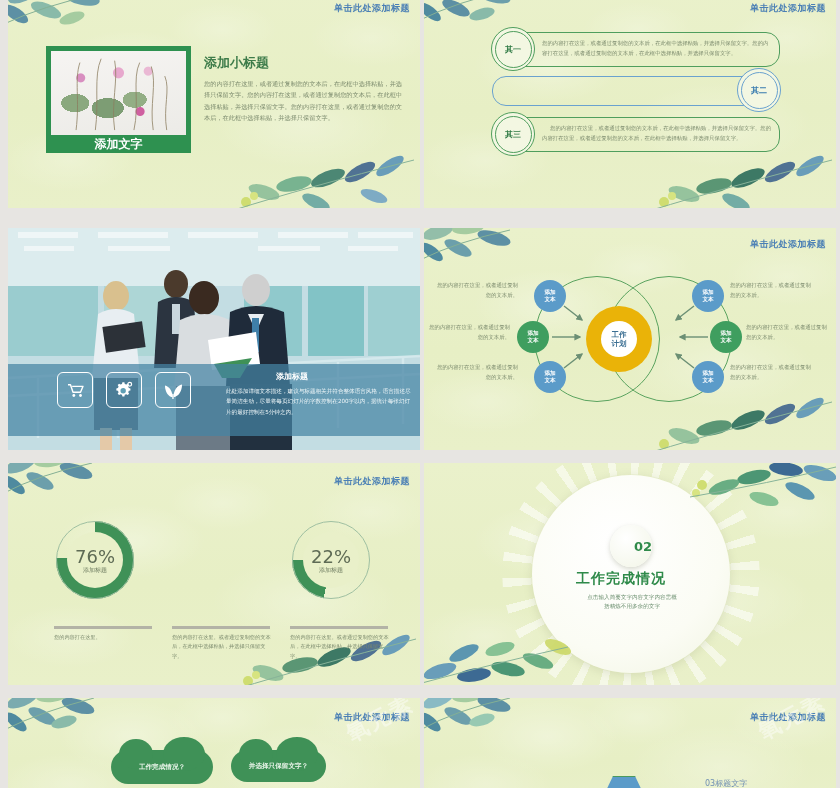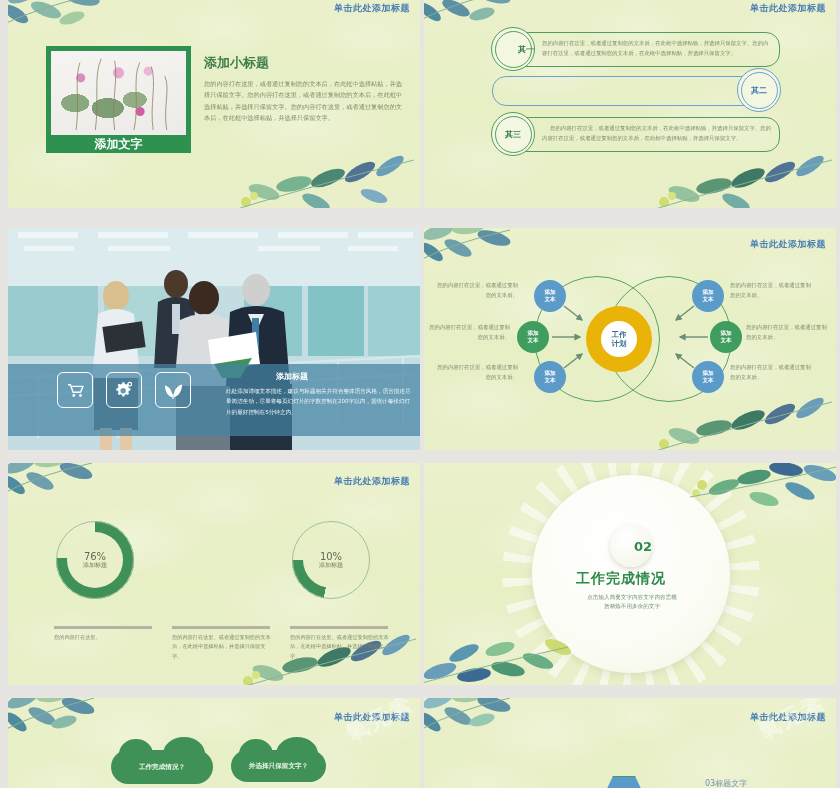--- a/index.html
+++ b/index.html
@@ -72,21 +72,21 @@
   .node.g{background:#3f9e5f;}
   .core{position:absolute;border-radius:50%;background:#eab308;display:flex;align-items:center;justify-content:center;font-family:Liberation Serif, serif;}
   .core-in{border-radius:50%;background:#fff;display:flex;flex-direction:column;align-items:center;
      justify-content:center;color:#3b6f93;font-weight:bold;font-size:7.5px;line-height:1.25;}
 
   
   .donut{position:absolute;border-radius:50%;display:flex;flex-direction:column;
      align-items:center;justify-content:center;}
   .donut .hole{position:absolute;border-radius:50%;background:#e9f0c9;}
   .donut .track{position:absolute;inset:0;border-radius:50%;border:1px solid #9fc0a2;box-sizing:border-box;}
-  .dval{position:relative;color:#5e6b55;font-size:10px;font-weight:normal;}
+  .dval{position:relative;color:#5e6b55;font-size:18px;font-weight:normal;}
   .dlab{position:relative;color:#6e7c60;font-size:6px;margin-top:-1px;}
   .rule{position:absolute;height:3px;background:#b3b3a6;}
   .dp{position:absolute;color:#7b8a6d;font-size:5.2px;line-height:1.8;}
 
   
   .lace{position:absolute;border-radius:50%;
      background:repeating-conic-gradient(from 0deg,rgba(255,255,255,.55) 0deg 4deg, rgba(255,255,255,0) 4deg 12deg);
      mask:radial-gradient(circle, transparent 54%, #000 55%, #000 86%, transparent 87%);
      -webkit-mask:radial-gradient(circle, transparent 54%, #000 55%, #000 86%, transparent 87%);}
   .discw{position:absolute;border-radius:50%;background:
@@ -196,21 +196,21 @@
         <ellipse cx="96" cy="58" rx="15" ry="6" fill="#6aa7a2" transform="rotate(26 96 58)"></ellipse>
         <circle cx="24" cy="58" r="5" fill="#cddc6a"></circle>
         <circle cx="32" cy="52" r="4" fill="#d6e37a"></circle>
         <path d="M12 66 Q84 44 192 16" stroke="#7fae95" stroke-width="1" fill="none"></path>
       </g>
     </svg>
 
     <div class="slide-title" style="top:12px;">单击此处添加标题</div>
 
     <div class="pillbar" style="left:76px;top:42px;width:280px;height:35px;"></div>
-    <div class="badge" style="left:67px;top:37px;width:44px;height:44px;justify-content:flex-end;">
+    <div class="badge" style="left:67px;top:37px;width:44px;height:44px;">
       <div class="ring"></div>
       <span>其一</span>
     </div>
     <div class="rowtext" style="left:118px;top:48px;width:230px;">您的内容打在这里，或者通过复制您的文本后，在此框中选择粘贴，并选择只保留文字。您的内容打在这里，或者通过复制您的文本后，在此框中选择粘贴，并选择只保留文字。</div>
 
     <div class="pillbar blue" style="left:68px;top:86px;width:280px;height:30px;"></div>
     <div class="badge blue" style="left:313px;top:78px;width:44px;height:44px;">
       <div class="ring"></div>
       <span>其二</span>
     </div>
@@ -440,21 +440,21 @@
     </div>
     <div class="rule" style="left:46px;top:163px;width:98px;"></div>
     <div class="dp" style="left:46px;top:170px;width:100px;">您的内容打在这里。</div>
 
     <div class="rule" style="left:164px;top:163px;width:98px;"></div>
     <div class="dp" style="left:164px;top:170px;width:100px;">您的内容打在这里。或者通过复制您的文本后，在此框中选择粘贴，并选择只保留文字。</div>
 
     <div class="donut" style="left:284px;top:58px;width:78px;height:78px;background:conic-gradient(rgba(0,0,0,0) 0% 53%, #3f9157 53% 75%, rgba(0,0,0,0) 75% 100%);">
       <div class="track"></div>
       <div class="hole" style="inset:11px;"></div>
-      <div class="dval">10%</div>
+      <div class="dval">22%</div>
       <div class="dlab">添加标题</div>
     </div>
     <div class="rule" style="left:282px;top:163px;width:98px;"></div>
     <div class="dp" style="left:282px;top:170px;width:100px;">您的内容打在这里。或者通过复制您的文本后，在此框中选择粘贴，并选择只保留文字。</div>
   </div>
 
   <div class="slide" style="left:424px;top:463px;width:412px;height:222px;">
     <div class="swirl"></div>
 
     <div class="lace" style="left:78px;top:-18px;width:258px;height:258px;"></div>

